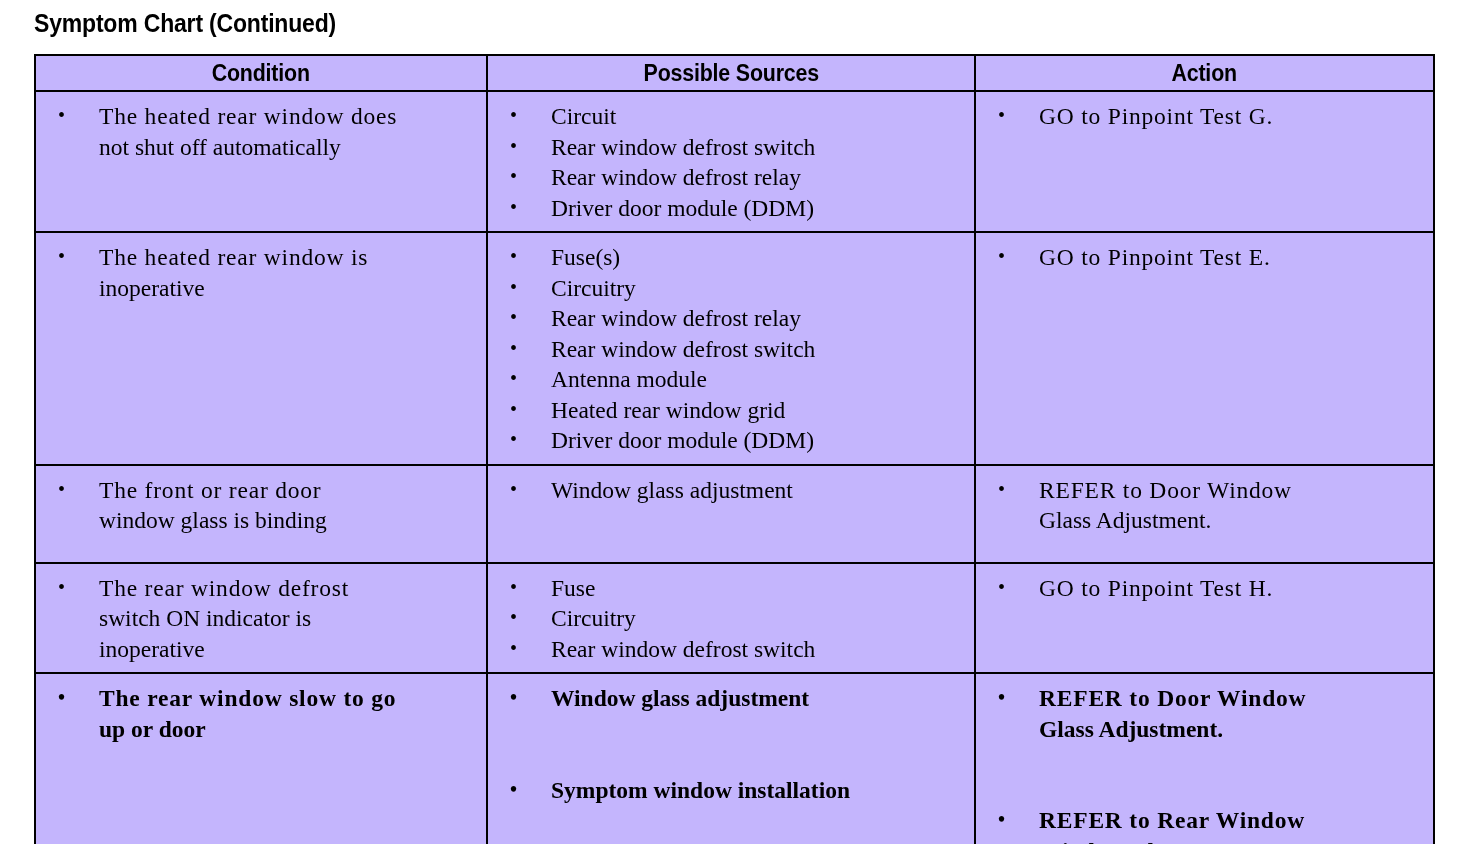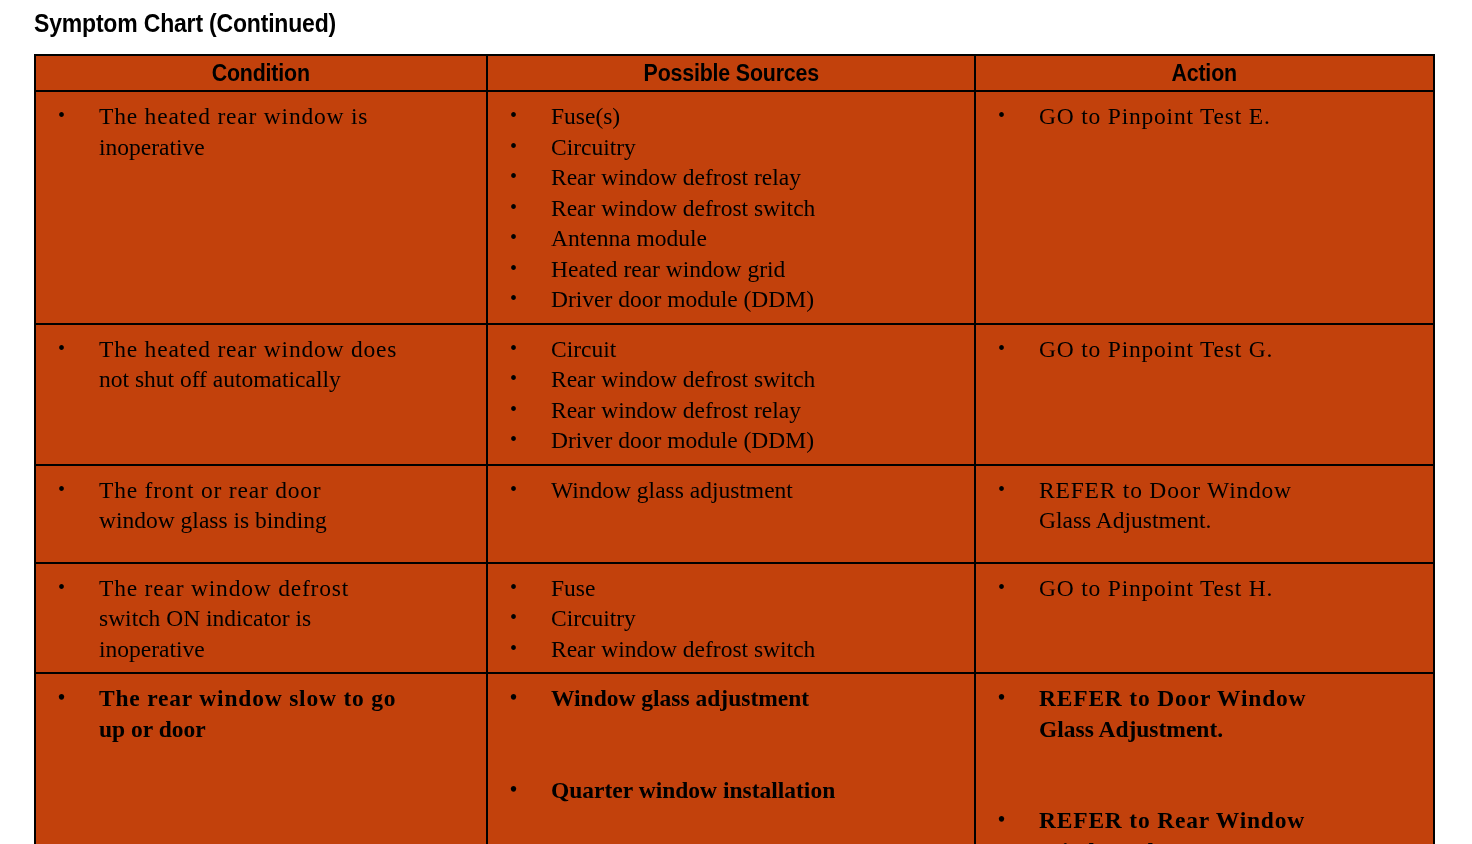--- a/index.html
+++ b/index.html
@@ -45,21 +45,21 @@
     left: 34px;
     top: 54px;
     width: 1399px;       
     border-collapse: collapse;
     table-layout: fixed;
   }
   .chart-table td, .chart-table th {
     border: 2px solid #000000;
     padding: 0;
     vertical-align: top;
-    background: #c2410c;
+    background: #c4b5fd;
   }
   .chart-table thead th {
     height: 34px;
     text-align: center;
     vertical-align: middle;
     font-family: "Liberation Sans Narrow", "Liberation Sans", "DejaVu Sans", sans-serif;
     font-weight: bold;
     font-size: 23px;
     letter-spacing: -0.2px;
   }
@@ -137,20 +137,52 @@
         </th>
         <th>
           <span class="th-inner">Action</span>
         </th>
       </tr>
     </thead>
     <tbody>
 
       <tr>
         <td>
+          <div class="cell h-r2">
+            <ul class="bullets">
+              <li>
+                <span class="ln t-wide">The heated rear window does</span>
+                <span class="ln">not shut off automatically</span>
+              </li>
+            </ul>
+          </div>
+        </td>
+        <td>
+          <div class="cell h-r2">
+            <ul class="bullets">
+              <li>Circuit</li>
+              <li>Rear window defrost switch</li>
+              <li>Rear window defrost relay</li>
+              <li>Driver door module (DDM)</li>
+            </ul>
+          </div>
+        </td>
+        <td>
+          <div class="cell h-r2">
+            <ul class="bullets">
+              <li>
+                <span class="ln t-wide">GO to Pinpoint Test G.</span>
+              </li>
+            </ul>
+          </div>
+        </td>
+      </tr>
+
+      <tr>
+        <td>
           <div class="cell h-r1">
             <ul class="bullets">
               <li>
                 <span class="ln t-wide">The heated rear window is</span>
                 <span class="ln">inoperative</span>
               </li>
             </ul>
           </div>
         </td>
         <td>
@@ -172,52 +204,20 @@
               <li>
                 <span class="ln t-wide">GO to Pinpoint Test E.</span>
               </li>
             </ul>
           </div>
         </td>
       </tr>
 
       <tr>
         <td>
-          <div class="cell h-r2">
-            <ul class="bullets">
-              <li>
-                <span class="ln t-wide">The heated rear window does</span>
-                <span class="ln">not shut off automatically</span>
-              </li>
-            </ul>
-          </div>
-        </td>
-        <td>
-          <div class="cell h-r2">
-            <ul class="bullets">
-              <li>Circuit</li>
-              <li>Rear window defrost switch</li>
-              <li>Rear window defrost relay</li>
-              <li>Driver door module (DDM)</li>
-            </ul>
-          </div>
-        </td>
-        <td>
-          <div class="cell h-r2">
-            <ul class="bullets">
-              <li>
-                <span class="ln t-wide">GO to Pinpoint Test G.</span>
-              </li>
-            </ul>
-          </div>
-        </td>
-      </tr>
-
-      <tr>
-        <td>
           <div class="cell h-r4">
             <ul class="bullets">
               <li>
                 <span class="ln t-wide">The front or rear door</span>
                 <span class="ln">window glass is binding</span>
               </li>
             </ul>
           </div>
         </td>
         <td>
@@ -279,21 +279,21 @@
                 <span class="ln t-wide">The rear window slow to go</span>
                 <span class="ln">up or door</span>
               </li>
             </ul>
           </div>
         </td>
         <td>
           <div class="cell h-r5">
             <ul class="bullets">
               <li>Window glass adjustment</li>
-              <li class="spaced">Quarter window installation</li>
+              <li class="spaced">Symptom window installation</li>
             </ul>
           </div>
         </td>
         <td>
           <div class="cell h-r5">
             <ul class="bullets">
               <li>
                 <span class="ln t-wide">REFER to Door Window</span>
                 <span class="ln">Glass Adjustment.</span>
               </li>

